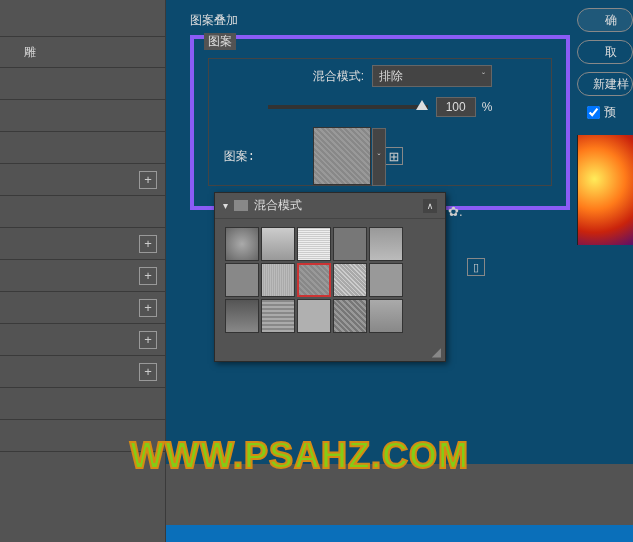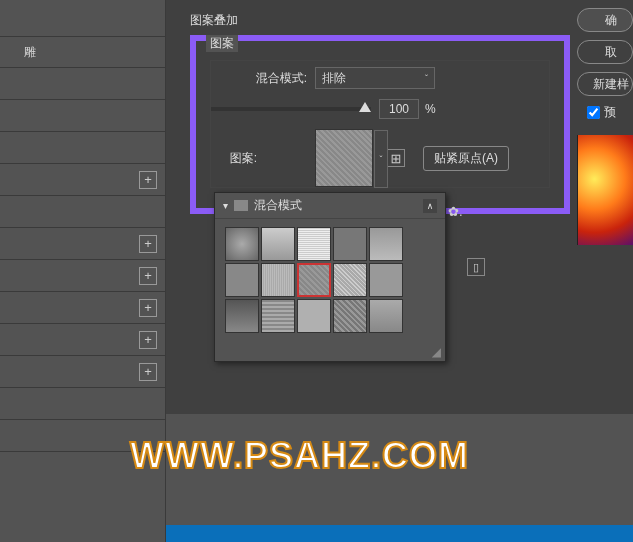--- a/index.html
+++ b/index.html
@@ -2,25 +2,25 @@
 <html><head>
 <meta charset="utf-8">
 <style>
 * { margin: 0; padding: 0; box-sizing: border-box; font-family: "Microsoft YaHei", sans-serif; }
 body { background: #535353; width: 633px; height: 542px; overflow: hidden; position: relative; }
 .left-panel { position: absolute; left: 0; top: 0; width: 166px; height: 542px; background: #535353; border-right: 1px solid #3a3a3a; }
 .left-panel .row { height: 32px; border-bottom: 1px solid #3a3a3a; display: flex; align-items: center; justify-content: flex-end; padding-right: 8px; color: #ddd; font-size: 12px; }
 .left-panel .row.first { border-top: 1px solid #3a3a3a; }
 .left-panel .row .label { flex: 1; padding-left: 24px; }
 .plus-box { width: 18px; height: 18px; border: 1px solid #999; display: flex; align-items: center; justify-content: center; color: #ccc; font-size: 13px; cursor: pointer; }
-.main { position: absolute; left: 166px; top: 0; right: 0; height: 414px; background: #404040; padding: 12px 0 0 24px; }
+.main { position: absolute; left: 166px; top: 0; right: 0; height: 464px; background: #0c4a6e; padding: 12px 0 0 24px; }
 .group-title { color: #ddd; font-size: 12px; margin-bottom: 6px; }
-.group-box { border: 6px solid #8b5cf6; padding: 10px 14px 20px 14px; width: 380px; position: relative; }
+.group-box { border: 4px solid #8b5cf6; padding: 10px 14px 20px 14px; width: 380px; position: relative; }
 .inner-title { color: #ddd; font-size: 12px; position: relative; top: -18px; left: -4px; background: #535353; padding: 0 4px; display: inline-block; }
-.field-row { display: flex; align-items: center; margin-bottom: 10px; }
+.field-row { display: flex; align-items: center; margin-bottom: 10px; justify-content: center; }
 .field-label { color: #ddd; font-size: 12px; width: 96px; text-align: right; margin-right: 8px; }
 .dropdown { background: #444; border: 1px solid #666; color: #ddd; font-size: 12px; padding: 2px 6px; width: 120px; height: 22px; display: flex; align-items: center; justify-content: space-between; cursor: pointer; }
 .chev { font-size: 9px; color: #ccc; }
 .slider { width: 160px; height: 4px; background: #333; position: relative; margin-right: 8px; }
 .slider-thumb { position: absolute; right: 0; top: -5px; width: 0; height: 0; border-left: 6px solid transparent; border-right: 6px solid transparent; border-bottom: 10px solid #ddd; }
 .num-input { background: #444; border: 1px solid #666; color: #ddd; font-size: 12px; width: 40px; height: 20px; text-align: center; }
 .pct { color: #ddd; font-size: 12px; margin-left: 6px; }
 .pattern-row { display: flex; align-items: center; margin-top: 4px; }
 .pattern-preview { width: 58px; height: 58px; border: 1px solid #333; margin-left: 50px; background: repeating-linear-gradient(45deg,#888,#888 2px,#999 2px,#999 4px); cursor: pointer; position: relative; }
 .pattern-preview .drop { position: absolute; right: -16px; top: 0; width: 14px; height: 58px; background: #444; border: 1px solid #666; display: flex; align-items: center; justify-content: center; }
@@ -51,21 +51,21 @@
 .s15 { background: linear-gradient(#aaa,#888); }
 .picker-footer { position: absolute; bottom: 2px; right: 4px; color: #888; font-size: 12px; }
 .right-panel { position: absolute; right: 0; top: 8px; width: 56px; }
 .rbtn { border: 1px solid #888; border-radius: 12px; height: 24px; color: #ddd; font-size: 12px; display: flex; align-items: center; justify-content: center; margin-bottom: 8px; cursor: pointer; padding-left: 12px; }
 .rbtn.first { background: rgba(255,255,255,0.08); }
 .check-row { display: flex; align-items: center; color: #ddd; font-size: 12px; margin-top: 8px; padding-left: 10px; }
 .check-row input { margin-right: 4px; }
 .preview-box { margin-top: 14px; width: 56px; height: 110px; border-left: 1px solid #222; overflow: hidden; }
 .preview-img { width: 100%; height: 100%; background: radial-gradient(circle at 30% 40%, #ffec5a, #ff7b1a 40%, #c9230c 70%, #5a0f6b); }
 .link-box { position: absolute; left: 467px; top: 258px; width: 18px; height: 18px; border: 1px solid #888; color: #ccc; font-size: 11px; display: flex; align-items: center; justify-content: center; cursor: pointer; }
-.watermark { position: absolute; left: 130px; top: 435px; font-size: 36px; font-weight: bold; color: #ffffff; -webkit-text-stroke: 2px #d68a14; letter-spacing: 1px; }
+.watermark { position: absolute; left: 130px; top: 435px; font-size: 36px; font-weight: bold; color: #84cc16; -webkit-text-stroke: 2px #d68a14; letter-spacing: 1px; }
 .subgroup { border: 1px solid #444; padding-top: 6px; margin-top: -10px; position: relative; }
 .add-small { width: 18px; height: 18px; border: 1px solid #888; display: flex; align-items: center; justify-content: center; color: #ccc; font-size: 13px; margin-left: 14px; cursor: pointer; }
 .taskbar { position: absolute; bottom: 0; left: 166px; right: 0; height: 24px; background: linear-gradient(#535353 0%, #535353 30%, #0a6fba 30%, #0a6fba 100%); }
 </style>
 </head>
 <body>
 
 <div class="left-panel">
   <div class="row first" style="margin-top:36px;">
     <span class="label">雕</span>
@@ -109,28 +109,27 @@
         </div>
       </div>
       <div class="field-row">
         <div class="slider">
             <div class="slider-thumb"></div>
           </div>
         <input class="num-input" value="100" style="">
         <span class="pct">%</span>
       </div>
       <div class="pattern-row">
-        <span class="field-label" style="width:46px;">图案:</span>
+        <span class="field-label" style="width:46px;font-family:Liberation Mono, monospace;">图案:</span>
         <div class="pattern-preview">
           <div class="drop">
               <span class="chev">ˇ</span>
             </div>
         </div>
         <div class="add-small">⊞</div>
-        <div class="snap-box">贴紧原点(A)</div>
       </div>
     </div>
   </div>
 </div>
 
 <div class="picker-panel">
   <div class="picker-header">
     <span class="arrow">▾</span>
     <span class="folder"></span>
     <span>混合模式</span>

